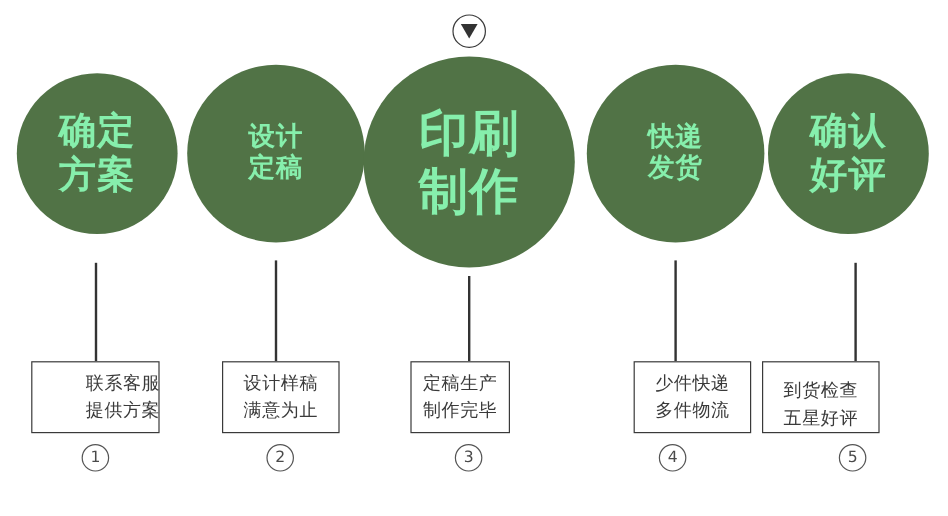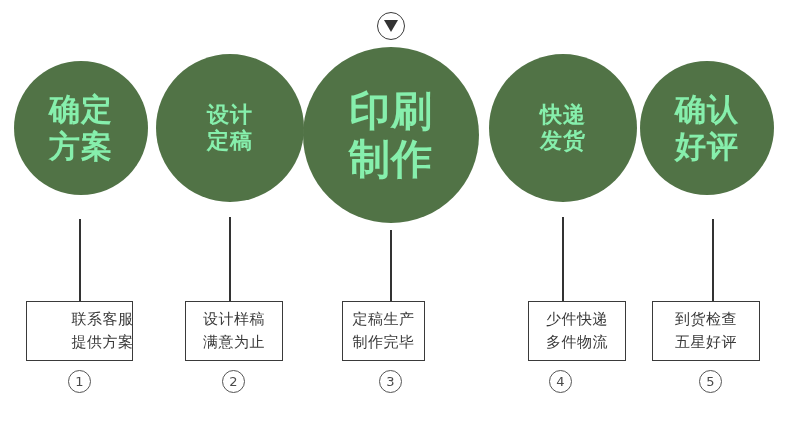--- a/index.html
+++ b/index.html
@@ -158,21 +158,21 @@
     <span class="bl">满意为止</span>
   </div>
   <div class="box" style="left:342px; top:301px; width:83px;">
     <span class="bl">定稿生产</span>
     <span class="bl">制作完毕</span>
   </div>
   <div class="box" style="left:512px; top:301px; width:98px;margin-left:16px;">
     <span class="bl">少件快递</span>
     <span class="bl">多件物流</span>
   </div>
-  <div class="box" style="left:652px; top:301px; width:108px;">
+  <div class="box" style="left:635px; top:301px; width:98px;justify-content:flex-end;">
     <span class="bl">到货检查</span>
     <span class="bl">五星好评</span>
   </div>
 
   <div class="stepnum" style="left:68px;  top:370px;">
     <span>1</span>
   </div>
   <div class="stepnum" style="left:222px; top:370px;">
     <span>2</span>
   </div>

